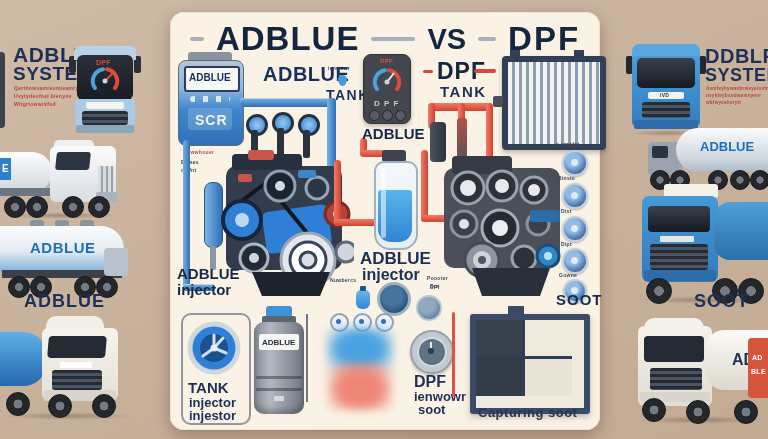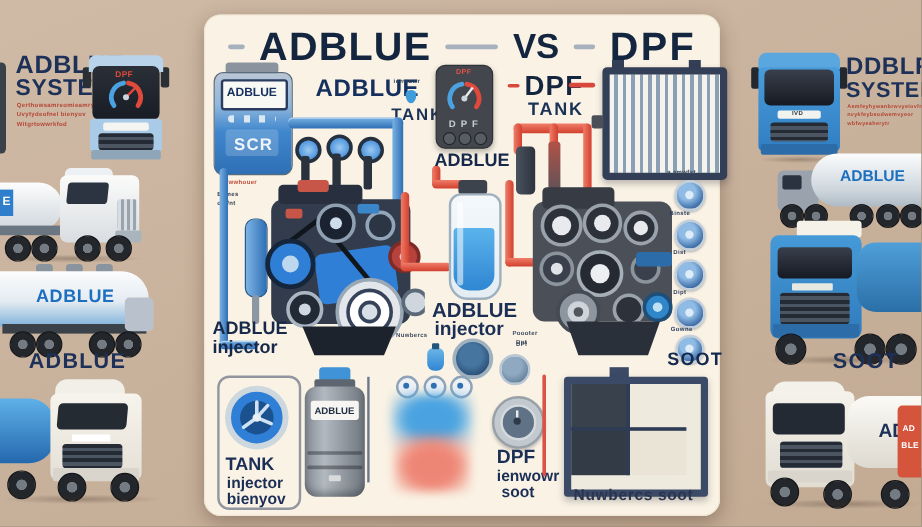--- a/index.html
+++ b/index.html
@@ -269,21 +269,21 @@
     <g stroke="#cfe2f4" stroke-width="3" stroke-linecap="round">
       <line x1="27" y1="27" x2="27" y2="14"></line>
         <line x1="27" y1="27" x2="39" y2="32"></line>
       <line x1="27" y1="27" x2="16" y2="35"></line>
         <line x1="27" y1="27" x2="36" y2="17"></line>
     </g>
     <circle cx="27" cy="27" r="3.5" fill="#e7eef6"></circle>
   </svg>
   <div class="t" style="left:188px;top:380px;font-size:15px;color:#1b2e55;">TANK</div>
   <div class="t" style="left:189px;top:396px;font-size:13px;font-weight:700;color:#1b2e55;">injector</div>
-  <div class="t" style="left:189px;top:409px;font-size:13px;font-weight:700;color:#1b2e55;">bienyov</div>
+  <div class="t" style="left:189px;top:409px;font-size:13px;font-weight:700;color:#1b2e55;">injestor</div>
 
   <div class="abs" style="left:254px;top:306px;width:50px;height:112px;">
     <div class="abs" style="left:12px;top:0;width:26px;height:12px;background:#3f93d6;border-radius:3px;"></div>
     <div class="abs" style="left:8px;top:10px;width:34px;height:8px;background:#5d6670;border-radius:2px;"></div>
     <div class="abs" style="left:0;top:16px;width:50px;height:92px;border-radius:10px;background:linear-gradient(90deg,#848b93,#b2b9c0 32%,#6f767e);box-shadow:inset 0 -4px 6px rgba(30,35,40,.35);"></div>
     <div class="abs" style="left:5px;top:28px;width:40px;height:16px;background:#f6f5f1;border-radius:2px;"></div>
     <div class="t" style="left:8px;top:33px;font-size:8px;color:#222f44;">ADBLUE</div>
     <div class="abs" style="left:2px;top:70px;width:46px;height:3px;background:rgba(40,45,52,.45);border-radius:2px;"></div>
     <div class="abs" style="left:2px;top:82px;width:46px;height:3px;background:rgba(40,45,52,.45);border-radius:2px;"></div>
     <div class="abs" style="left:20px;top:90px;width:10px;height:5px;background:#d8dadc;border-radius:1px;"></div>
@@ -314,21 +314,21 @@
 
   <div class="abs" style="left:508px;top:306px;width:16px;height:10px;background:#3b4a66;"></div>
   <div class="abs" style="left:470px;top:314px;width:108px;height:88px;border:6px solid #3b4a66;border-radius:3px;background:#efeade;box-shadow:0 3px 6px rgba(50,50,60,.3);">
     <div class="abs" style="left:0;top:0;width:48px;height:38px;background:#39414d;"></div>
     <div class="abs" style="left:48px;top:0;width:48px;height:38px;background:#efeade;"></div>
     <div class="abs" style="left:0;top:38px;width:48px;height:38px;background:#333b46;"></div>
     <div class="abs" style="left:48px;top:38px;width:48px;height:38px;background:#e9e4d6;"></div>
     <div class="abs" style="left:0;top:36px;width:96px;height:3px;background:#2e3c55;"></div>
     <div class="abs" style="left:46px;top:0;width:3px;height:76px;background:#2e3c55;"></div>
   </div>
-  <div class="t" style="left:478px;top:406px;font-size:13px;font-weight:600;color:#2a3550;letter-spacing:.5px;">Nuwbercs soot</div>
+  <div class="t" style="left:478px;top:406px;font-size:13px;font-weight:600;color:#2a3550;letter-spacing:.5px;">Capturing soot</div>
 
   <div class="abs" style="left:600px;top:0;width:168px;height:439px;">
 
     <div class="abs" style="left:32px;top:44px;width:68px;height:90px;">
       <div class="abs" style="left:-6px;top:12px;width:7px;height:18px;background:#23282f;border-radius:2px;"></div>
       <div class="abs" style="right:-6px;top:12px;width:7px;height:18px;background:#23282f;border-radius:2px;"></div>
       <div class="abs" style="left:0;top:0;width:68px;height:14px;background:#5aa6de;border-radius:7px 7px 0 0;"></div>
       <div class="abs" style="left:0;top:12px;width:68px;height:70px;background:linear-gradient(180deg,#4a9cdb,#2f7ec2);border-radius:4px;"></div>
       <div class="abs" style="left:5px;top:14px;width:58px;height:30px;background:linear-gradient(180deg,#39404c,#161a22);border-radius:5px;"></div>
       <div class="abs" style="left:16px;top:48px;width:36px;height:7px;background:#f2f2ee;border-radius:2px;"></div>

